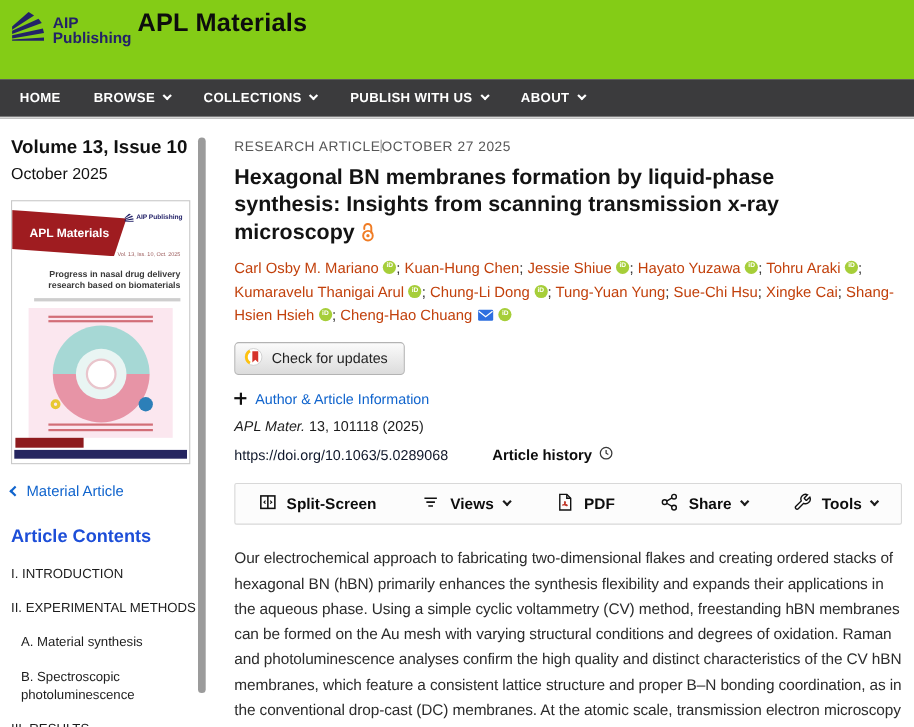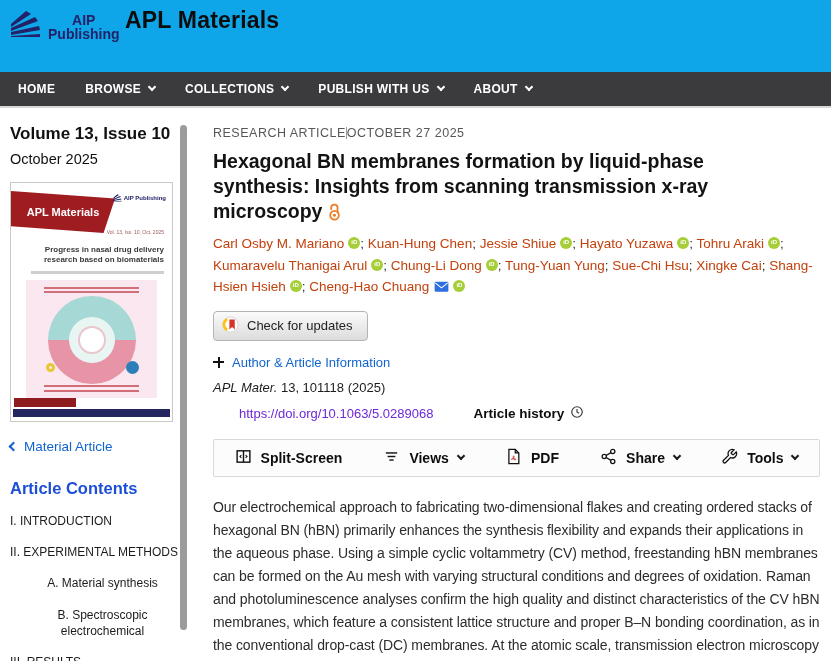--- a/index.html
+++ b/index.html
@@ -3,21 +3,21 @@
 <meta charset="utf-8">
 <title>APL Materials</title>
 <style>
   * { box-sizing: border-box; }
   html,body { margin:0; padding:0; background:#fff; }
   .page {
     position:relative; width:831px; height:661px; overflow:hidden;
     background:#fff; font-family:"Liberation Sans", sans-serif; color:#111;
   }
   
-  .site-header { position:absolute; top:0; left:0; right:0; height:72px; background:#0ea5e9;text-align:center; }
+  .site-header { position:absolute; top:0; left:0; right:0; height:72px; background:#84cc16; }
   .brand { position:absolute; left:10px; top:11px; display:flex; align-items:center; gap:6px; cursor:pointer; }
   .brand svg { width:32px; height:27px; }
   .brand-text { display:flex; flex-direction:column; font-weight:bold; color:#232268; font-size:14px; line-height:14px; }
   .journal-title { position:absolute; left:125px; top:7px; font-size:23px; font-weight:bold; letter-spacing:.2px; color:#0d0d0d; }
   
   .main-nav { position:absolute; top:72px; left:0; right:0; height:36px; background:#3b3b3d;
     border-bottom:2px solid #d8d8d8; display:flex; align-items:center; padding-left:18px; gap:30px; }
   .nav-item { display:flex; align-items:center; gap:8px; color:#fff; font-weight:bold; font-size:12px;
     letter-spacing:.3px; cursor:pointer; white-space:nowrap; }
   .chev { display:inline-block; width:6px; height:6px; border-right:2px solid #fff; border-bottom:2px solid #fff;
@@ -55,21 +55,21 @@
   .dot-yellow { position:absolute; left:20px; bottom:26px; width:9px; height:9px; border:3px solid #e8c832; border-radius:50%; }
   .dot-blue { position:absolute; right:18px; bottom:24px; width:13px; height:13px; background:#2c7fb8; border-radius:50%; }
   .cover-badge { position:absolute; left:3px; bottom:14px; width:62px; height:9px; background:#8e1b1e; }
   .cover-bar { position:absolute; left:2px; right:2px; bottom:4px; height:8px; background:#252560; }
   .prev-link { display:flex; align-items:center; gap:7px; margin-top:17px; color:#1064cd; font-size:13.5px; cursor:pointer; }
   .chev-left { display:inline-block; width:7px; height:7px; border-left:2px solid #1064cd; border-bottom:2px solid #1064cd;
     transform:rotate(45deg); }
   .contents-heading { margin:25px 0 0; font-size:16.5px; font-weight:bold; color:#1d4ed8; }
   .toc { list-style:none; margin:10px 0 0; padding:0; font-size:12px; color:#1c1c1c; }
   .toc li { margin-top:15px; line-height:1.35; cursor:pointer; }
-  .toc li.lvl2 { padding-left:9px;text-align:center; }
+  .toc li.lvl2 { padding-left:9px; }
   
   .main { position:absolute; left:213px; top:16px; width:607px; }
   .kicker { display:flex; align-items:center; color:#575757; font-size:12.5px; letter-spacing:.5px; }
   .kdiv { width:1px; height:12px; background:#9a9a9a; }
   .article-title { margin:9px 0 0; font-size:19.5px; line-height:25px; font-weight:bold; color:#131313; max-width:580px; }
   .oa-icon { display:inline-block; width:15px; height:19px; vertical-align:-3px; margin-left:5px; }
   .authors { margin-top:9px; font-size:13.5px; line-height:1.6; color:#333; }
   .author { color:#c2410c; cursor:pointer; }
   .sep { color:#333; }
   .orcid { display:inline-block; width:12px; height:12px; border-radius:50%; background:#a6ce39;
@@ -82,21 +82,21 @@
     color:#222; font-family:inherit; cursor:pointer; }
   .btn-updates svg { width:17px; height:17px; }
   .authorinfo { margin-top:14px; display:flex; align-items:center; gap:8px; font-size:13px; }
   .authorinfo a { color:#1064cd; cursor:pointer; text-decoration:none; }
   .plus-icon { position:relative; width:11px; height:11px; }
   .plus-icon::before { content:""; position:absolute; left:0; right:0; top:4.5px; height:2px; background:#111; }
   .plus-icon::after { content:""; position:absolute; top:0; bottom:0; left:4.5px; width:2px; background:#111; }
   .citation { margin-top:10px; font-size:13px; color:#1c1c1c; }
   .citation em { font-style:italic; }
   .doirow { margin-top:10px; display:flex; align-items:center; font-size:13px; }
-  .doirow a { color:#6d28d9; cursor:pointer; text-decoration:none;margin-left:26px; }
+  .doirow a { color:#0f172a; cursor:pointer; text-decoration:none; }
   .history { margin-left:40px; display:flex; align-items:center; gap:6px; font-weight:bold; font-size:13.5px; color:#0d0d0d; cursor:pointer; }
   .history svg { width:14px; height:14px; }
   .toolbar { margin-top:17px; height:38px; border:1px solid #d8d8d8; border-radius:2px; background:#fcfcfc;
     display:flex; align-items:center; justify-content:space-around; }
   .tb-item { display:flex; align-items:center; gap:9px; font-weight:bold; font-size:14px; color:#0d0d0d; cursor:pointer; }
   .tb-item svg { width:17px; height:17px; }
   .abstract { margin:19px 0 0; font-size:14px; letter-spacing:-0.1px; line-height:23px; color:#2c2c2c; }
 </style>
 </head>
 <body>
@@ -184,21 +184,21 @@
       <div class="prev-link">
         <span class="chev-left"></span>
         <span>Material Article</span>
       </div>
 
       <h2 class="contents-heading">Article Contents</h2>
       <ul class="toc" id="toc">
           <li class="lvl1">I. INTRODUCTION</li>
           <li class="lvl1">II. EXPERIMENTAL METHODS</li>
           <li class="lvl2">A. Material synthesis</li>
-          <li class="lvl2">B. Spectroscopic electrochemical</li>
+          <li class="lvl2">B. Spectroscopic photoluminescence</li>
           <li class="lvl1">III. RESULTS</li>
         </ul>
     </aside>
 
     <main class="main">
       <div class="kicker">
         <span>RESEARCH ARTICLE</span>
         <span class="kdiv"></span>
         <span>OCTOBER 27 2025</span>
       </div>

